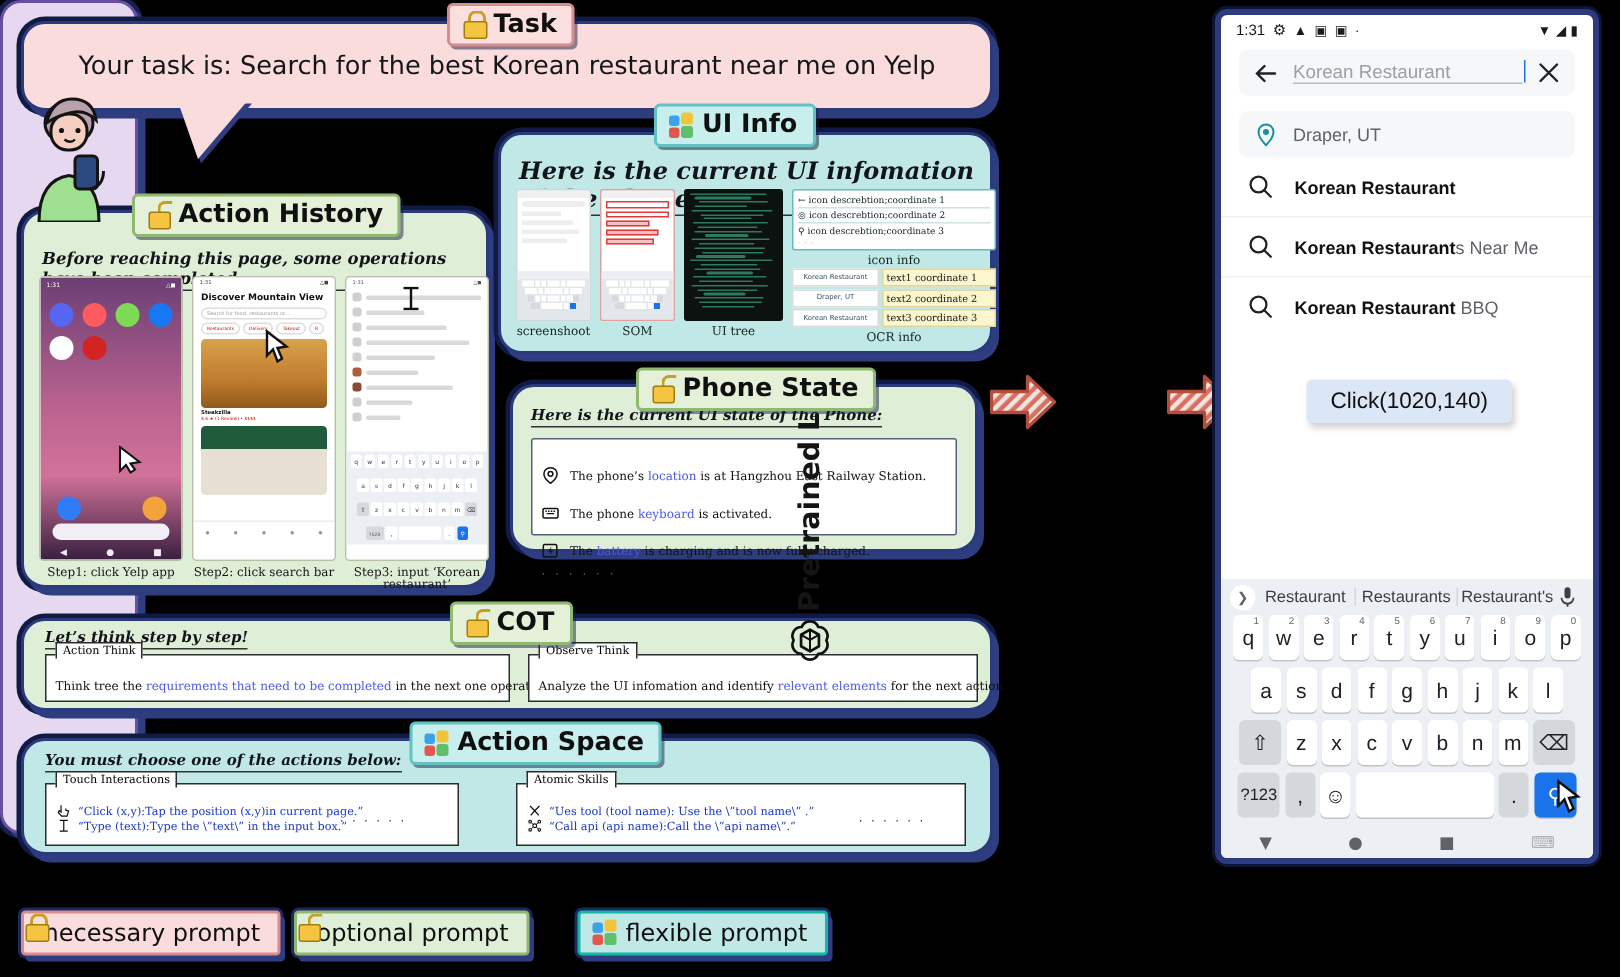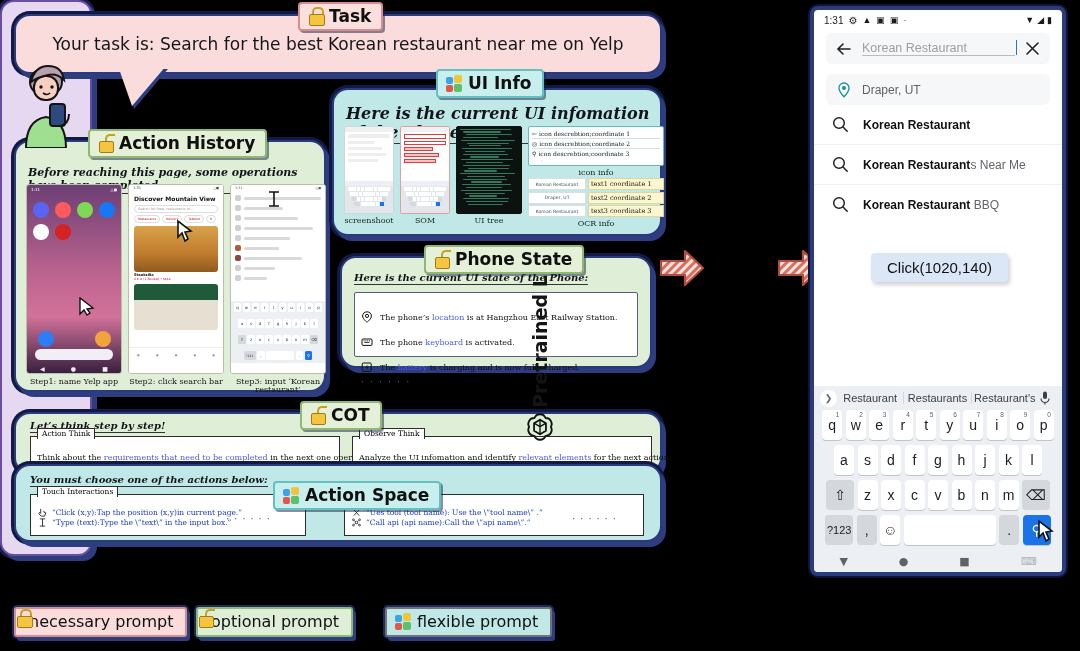--- a/index.html
+++ b/index.html
@@ -181,42 +181,42 @@
   #cot-head{ position:absolute; left:14px; top:6px; font-size:10px; }
   .fieldset{ position:absolute; top:22px; height:32px; border:1px solid #2c2c2c; background:#fff; }
   .fieldset .lg{ position:absolute; left:6px; top:-9px; background:#fff; border:1px solid #2c2c2c;
                  border-bottom:none; font-size:7.5px; padding:0 4px 1px; font-family:"DejaVu Serif", serif; }
   .fieldset .bd{ position:absolute; left:6px; right:6px; top:16px; font-size:8px;
                  font-family:"DejaVu Serif", serif; color:#111; white-space:nowrap; }
   #cot-left{ left:14px; width:310px; }
   #cot-right{ left:336px; width:300px; }
 
   
-  #as-panel { left: 14px; top: 464px; width: 648px; height: 78px; }
+  #as-panel { left: 14px; top: 492px; width: 648px; height: 78px; }
   #as-badge { left: 273px; top: 481px; }
   #as-head{ position:absolute; left:14px; top:8px; font-size:10px; }
   .as-fs{ position:absolute; top:28px; height:42px; border:1px solid #2c2c2c; background:#fff; }
   .as-fs .lg{ position:absolute; left:6px; top:-9px; background:#fff; border:1px solid #2c2c2c;
               border-bottom:none; font-size:7.5px; padding:0 4px 1px; font-family:"DejaVu Serif", serif; }
   .as-item{ display:flex; align-items:center; gap:5px; font-size:7.5px; color:#1b38c0;
             font-family:"DejaVu Serif", serif; margin:1px 0 0 7px; white-space:nowrap; }
   .as-item .aico{ width:9px; height:9px; flex:none; }
   .as-body{ position:absolute; left:0; right:0; top:12px; }
   #as-left{ left:14px; width:276px; }
   #as-right{ left:328px; width:300px; }
   .ellips{ position:absolute; font-size:8px; color:#333; letter-spacing:1.5px; }
 
   
   .legend{ position:absolute; bottom:14px; display:flex; align-items:center; gap:5px;
            padding:3px 12px 4px 8px; border-radius:3px; font-size:16px; color:#101010;
            font-family:"DejaVu Sans", sans-serif;
            box-shadow: 3px 4px 0 #2e3d80, 0 0 0 2px #1b2a60; }
   #lg-nec{ left:14px; background:#fadcdc; border:2px solid #d98c8c; }
   #lg-opt{ left:196px; background:#dfeed6; border:2px solid #8fb872; }
-  #lg-flx{ left:385px; background:#bfe8e6; border:2px solid #737373; }
+  #lg-flx{ left:385px; background:#bfe8e6; border:2px solid #14b8a6; }
 
   
   #llm-panel{ left:688px; top:12px; width:92px; height:556px; background:#e5d8f0;
               border:2px solid #6a4fa0; border-radius:14px;
               box-shadow: 5px 5px 0 #2e3d80, 0 0 0 3px #16214e; }
   #llm-label{ position:absolute; left:50%; top:50%; transform:translate(-50%,-50%) rotate(-90deg);
               font-size:19px; font-weight:bold; color:#141414; white-space:nowrap;
               font-family:"DejaVu Sans", sans-serif; }
   #llm-logo{ position:absolute; left:50%; top:63%; transform:translateX(-50%); width:34px;height:34px; }
   .arrow{ position:absolute; top:248px; width:44px; height:40px; }
@@ -461,21 +461,21 @@
               </div>
           </div>
         </div>
         <svg style="position:absolute;left:36px;top:6px;width:14px;height:16px;" viewBox="0 0 14 16">
           <path d="M2 1 h10 M7 1 v14 M2 15 h10" stroke="#111" stroke-width="1.6" fill="none"></path>
         </svg>
       </div>
     </div>
 
     <div class="caps">
-      <div class="cap">Step1:  name Yelp app</div>
+      <div class="cap">Step1:  click Yelp app</div>
       <div class="cap">Step2:  click search bar</div>
       <div class="cap">Step3:  input ‘Korean restaurant’</div>
     </div>
   </div>
   <div class="badge green" id="hist-badge">
     <span class="bico lock-open"></span>
     <span>Action History</span>
   </div>
 
   <div class="panel cyan" id="uiinfo-panel">
@@ -700,21 +700,21 @@
   </div>
   <div class="badge green" id="state-badge">
     <span class="bico lock-open"></span>
     <span>Phone State</span>
   </div>
 
   <div class="panel green" id="cot-panel">
     <div class="sub-head" id="cot-head">Let’s think step by step!</div>
     <div class="fieldset" id="cot-left">
       <span class="lg">Action Think</span>
-      <span class="bd"><span>Think about the </span><span class="hl">requirements that need to be completed</span><span> in the next one operation.</span></span>
+      <span class="bd"><span>Think tree the </span><span class="hl">requirements that need to be completed</span><span> in the next one operation.</span></span>
     </div>
     <div class="fieldset" id="cot-right">
       <span class="lg">Observe Think</span>
       <span class="bd"><span>Analyze the UI infomation and identify </span><span class="hl">relevant elements</span><span> for the next action.</span></span>
     </div>
   </div>
   <div class="badge green" id="cot-badge">
     <span class="bico lock-open"></span>
     <span>COT</span>
   </div>

